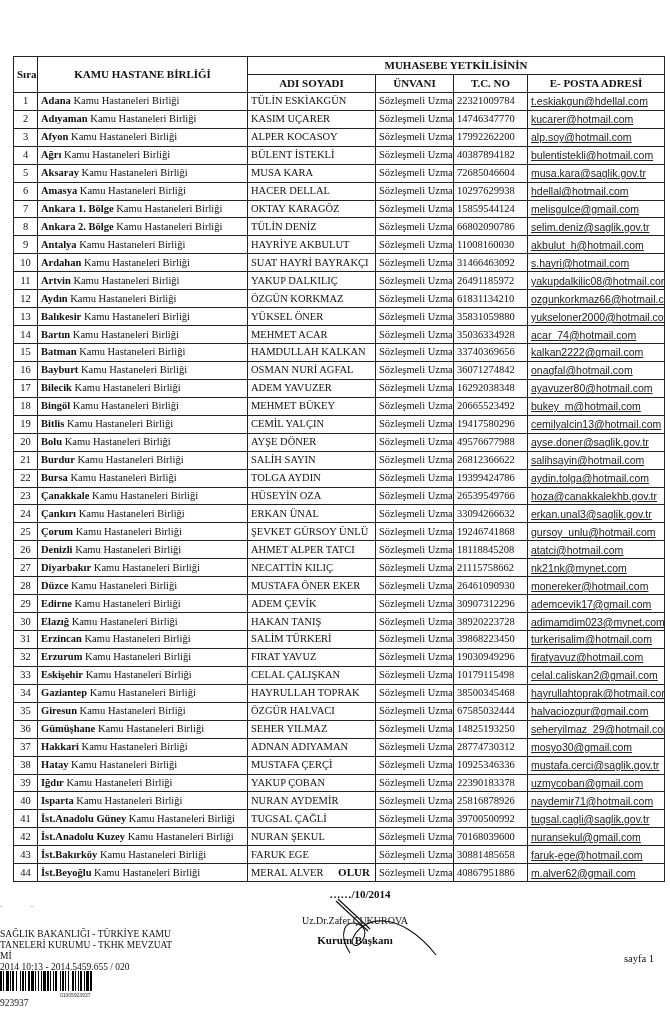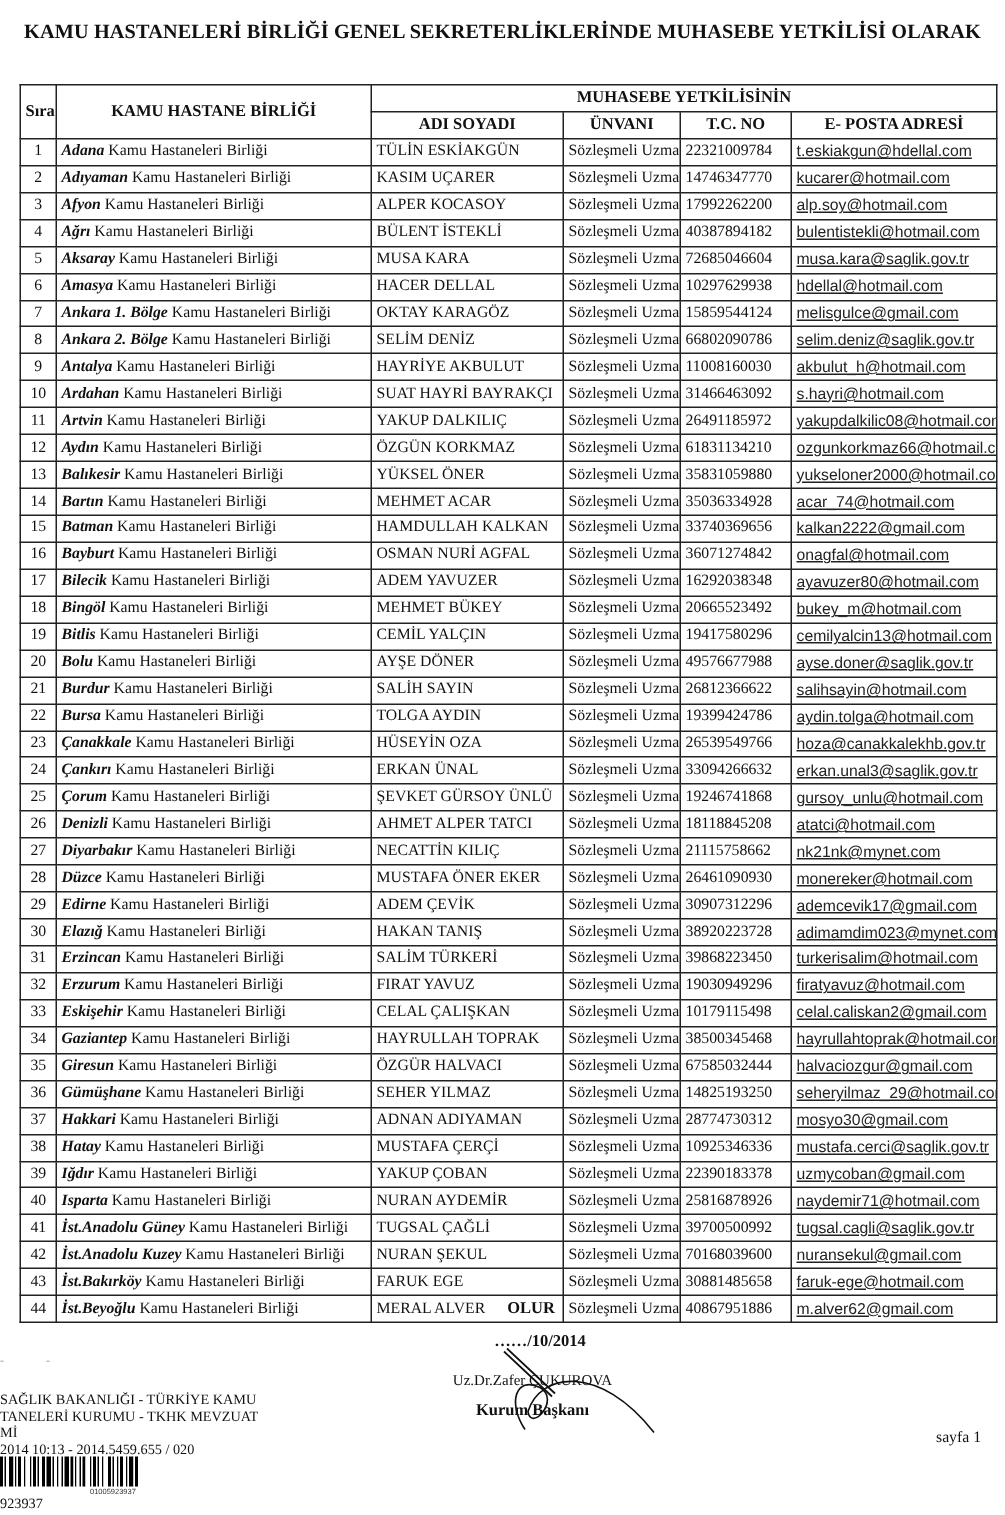--- a/index.html
+++ b/index.html
@@ -7,39 +7,38 @@
   .title { position:absolute; top:12px; left:0; width:670px; text-align:center; font-weight:bold; font-size:13.5px; line-height:17px; letter-spacing:0.1px; }
   table.list { position:absolute; top:56px; left:13px; width:651px; border-collapse:collapse; table-layout:fixed; }
   table.list td, table.list th { border:1px solid #222; padding:0 3px; height:16.95px; font-size:10.5px; line-height:14px; white-space:nowrap; overflow:hidden; }
   table.list th { font-weight:bold; text-align:center; font-size:11px; }
   th.hdr-small { font-size:10px; line-height:11px; padding:0; }
   td.no { text-align:center; }
   td.email { font-family:"Liberation Sans", sans-serif; font-size:9.5px; text-decoration:underline; color:#222; }
   td.tc { font-size:10.5px; padding:0 2px; }
   td.title-cell { font-size:10px; }
   td.name-cell { font-size:10.5px; }
-  .bold { font-weight:bold;font-style:italic; }
+  .bold { font-weight:bold; }
   .olur { position:absolute; top:866px; left:300px; width:108px; text-align:center; font-weight:bold; font-size:11px; }
   .date { position:absolute; top:888px; left:300px; width:120px; text-align:center; font-weight:bold; font-size:11px; }
   .signer { position:absolute; top:915px; left:280px; width:150px; text-align:center; font-weight:normal; font-size:10px; }
   .signer-title { position:absolute; top:934px; left:280px; width:150px; text-align:center; font-weight:bold; font-size:11px; }
   .signature { position:absolute; top:895px; left:330px; width:110px; height:70px; }
   .page-no { position:absolute; top:953px; left:624px; font-size:10.5px; }
   .stamp { position:absolute; left:0; top:929px; font-size:9.5px; line-height:11px; white-space:nowrap; }
   .barcode { position:absolute; left:0; top:971px; width:166px; height:20px; display:flex; align-items:stretch; gap:0; }
   .barcode span { display:block; background:#000; }
   .barcode-num { position:absolute; left:60px; top:992px; font-size:5px; font-family:"Liberation Sans", sans-serif; color:#333; }
   .barcode-id { position:absolute; left:0; top:998px; font-size:9.5px; }
   .dash { position:absolute; top:902px; left:0; font-size:8px; color:#999; }
 </style>
 </head>
 <body>
 
 <div class="title">
-  <div>KAMU HASTANELERİ BİRLİĞİ GENEL SEKRETERLİKLERİNDE MUHASEBE YETKİLİSİ OLARAK</div>
 </div>
 
 <table class="list">
   <colgroup>
     <col style="width:24px">
     <col style="width:210px">
     <col style="width:128px">
     <col style="width:78px">
     <col style="width:74px">
     <col style="width:137px">
@@ -110,21 +109,21 @@
         <td class="no">7</td>
         <td><span class="bold">Ankara 1. Bölge</span> <span>Kamu Hastaneleri Birliği</span></td>
         <td class="name-cell">OKTAY KARAGÖZ</td>
         <td class="title-cell">Sözleşmeli Uzman</td>
         <td class="tc">15859544124</td>
         <td class="email">melisgulce@gmail.com</td>
       </tr>
       <tr>
         <td class="no">8</td>
         <td><span class="bold">Ankara 2. Bölge</span> <span>Kamu Hastaneleri Birliği</span></td>
-        <td class="name-cell">SELİM DENİZ</td>
+        <td class="name-cell">TÜLİN DENİZ</td>
         <td class="title-cell">Sözleşmeli Uzman</td>
         <td class="tc">66802090786</td>
         <td class="email">selim.deniz@saglik.gov.tr</td>
       </tr>
       <tr>
         <td class="no">9</td>
         <td><span class="bold">Antalya</span> <span>Kamu Hastaneleri Birliği</span></td>
         <td class="name-cell">HAYRİYE AKBULUT</td>
         <td class="title-cell">Sözleşmeli Uzman</td>
         <td class="tc">11008160030</td>

